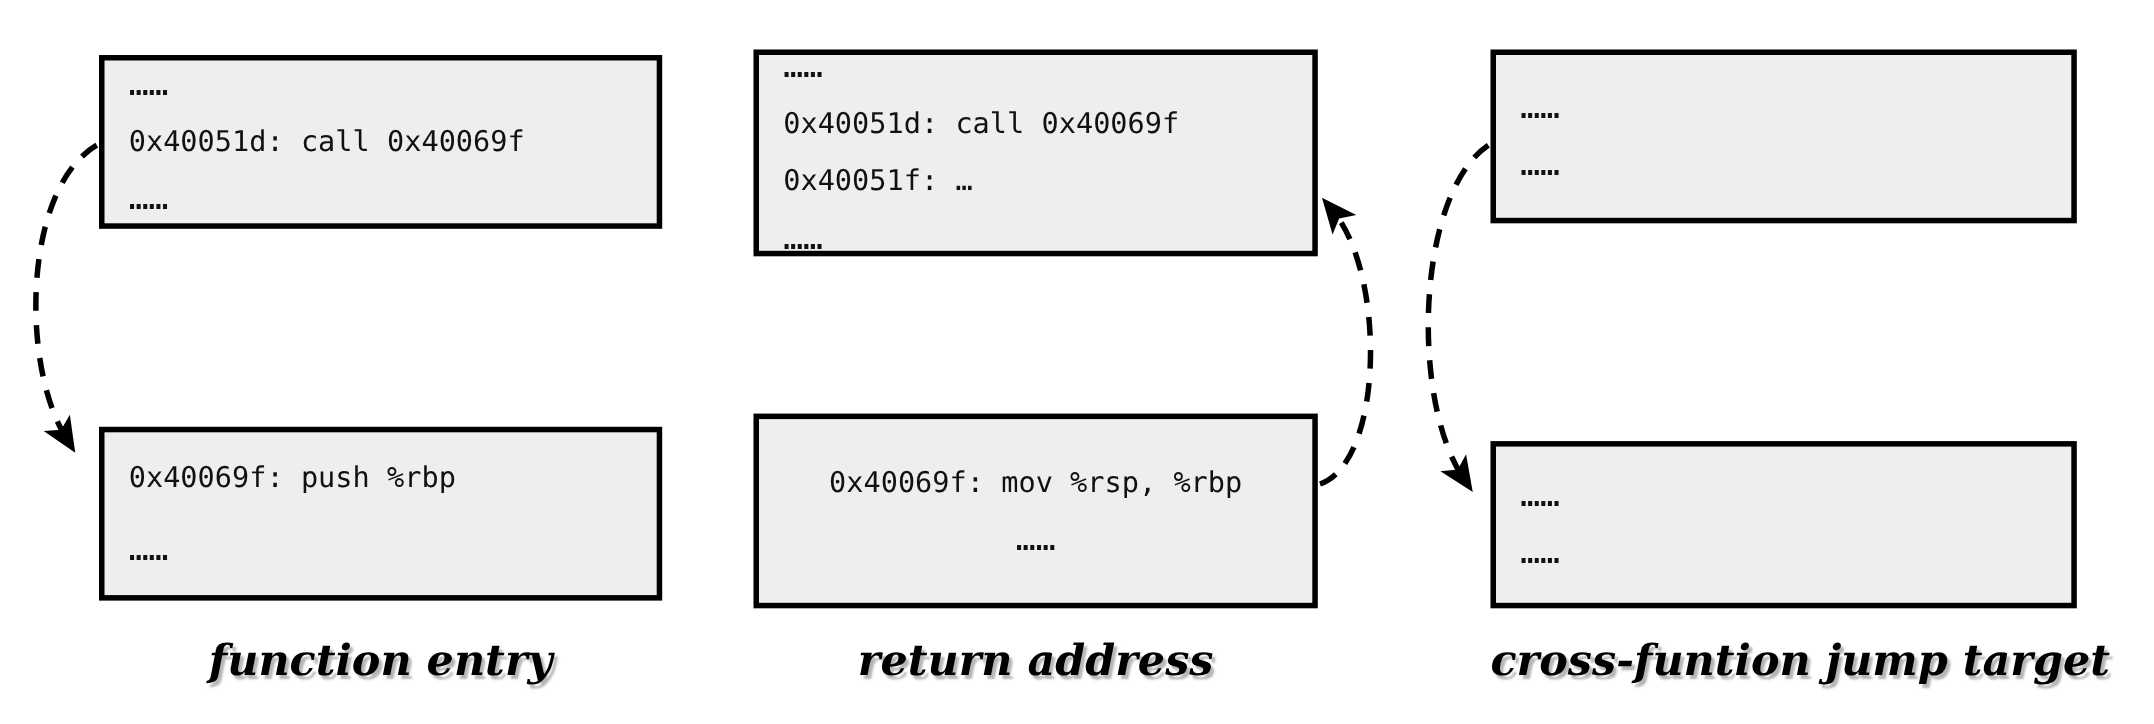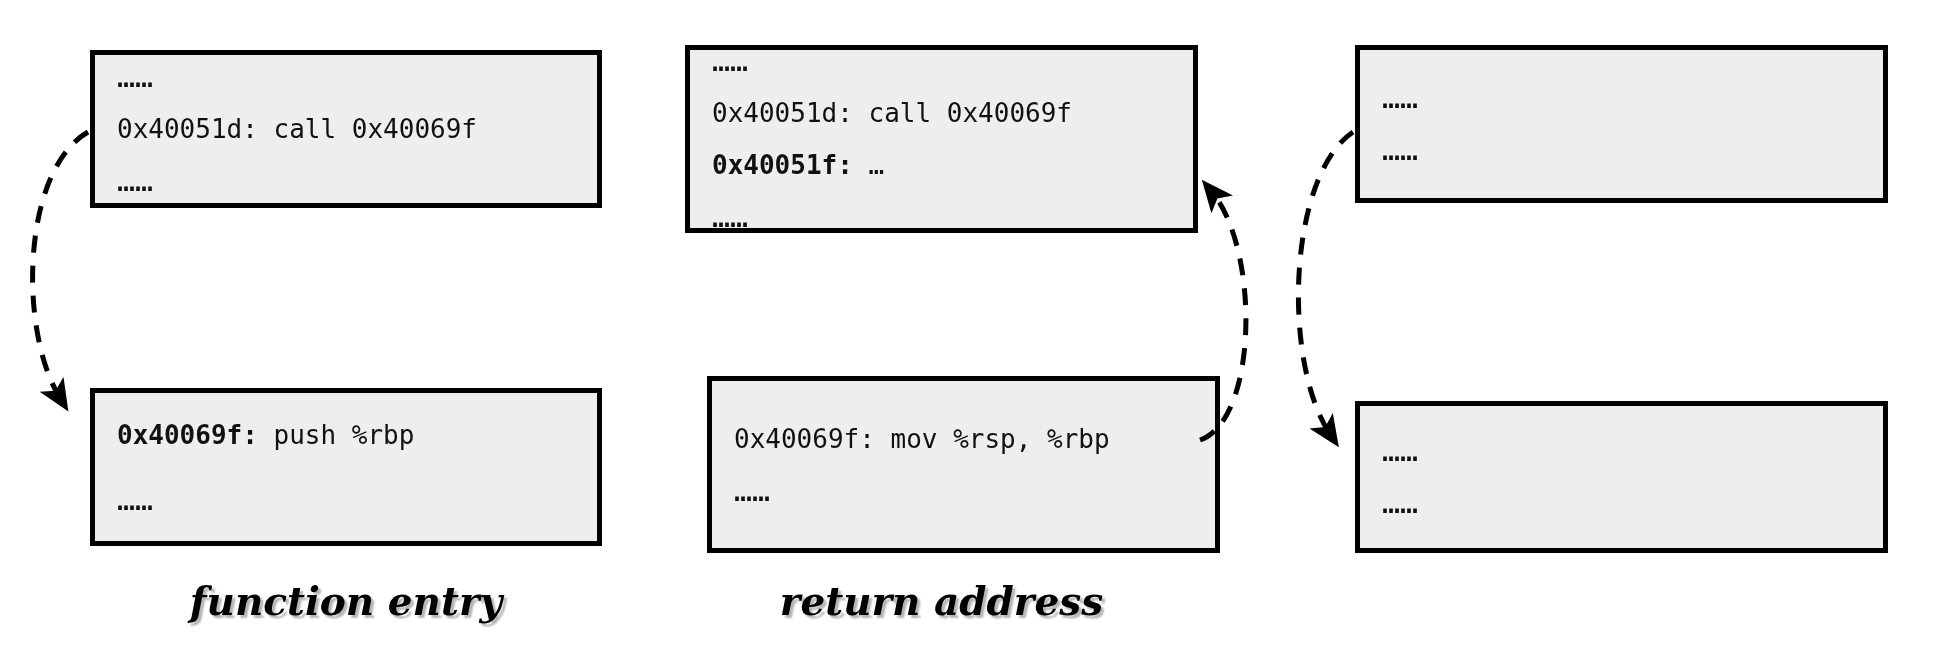--- a/index.html
+++ b/index.html
@@ -28,21 +28,21 @@
     padding: 0 22px;
   }
   .code-line {
     font-family: "DejaVu Sans Mono", "Liberation Mono", monospace;
     font-size: 26px;
     line-height: 52px;
     color: #111111;
     white-space: pre;
     letter-spacing: 0px;
   }
-  .code-line .b { font-weight: bold; }
+  .code-line .b { font-weight: normal; }
   .code-line.dots {
     font-size: 30px;
     line-height: 52px;
   }
 
   
   #arrows {
     position: absolute;
     left: 0;
     top: 0;
@@ -80,21 +80,21 @@
     <div class="code-line dots">……</div>
   </div>
 
   <div class="code-box" id="box-c2-top" style="left:685px; top:45px; width:513px; height:188px;">
     <div class="code-line dots">……</div>
     <div class="code-line">0x40051d: call 0x40069f</div>
     <div class="code-line"><span class="b">0x40051f:</span><span> …</span></div>
     <div class="code-line dots">……</div>
   </div>
 
-  <div class="code-box" id="box-c2-bot" style="left:707px; top:376px; width:513px; height:177px;">
+  <div class="code-box" id="box-c2-bot" style="left:685px; top:376px; width:513px; height:177px;align-items:center;">
     <div class="code-line">0x40069f: mov %rsp, %rbp</div>
     <div class="code-line dots">……</div>
   </div>
 
   <div class="code-box" id="box-c3-top" style="left:1355px; top:45px; width:533px; height:158px;">
     <div class="code-line dots">……</div>
     <div class="code-line dots">……</div>
   </div>
 
   <div class="code-box" id="box-c3-bot" style="left:1355px; top:401px; width:533px; height:152px;">
@@ -113,14 +113,15 @@
 
     <path d="M 1200,440 C 1258,420 1260,250 1212,192" fill="none" stroke="#000000" stroke-width="5" stroke-dasharray="17,13" marker-end="url(#ah)"></path>
 
     <path d="M 1353,132 C 1288,176 1282,362 1330,434" fill="none" stroke="#000000" stroke-width="5" stroke-dasharray="17,13" marker-end="url(#ah)"></path>
   </svg>
 
   <div class="caption" style="left:90px; top:578px; width:512px;">function entry</div>
 
   <div class="caption" style="left:685px; top:578px; width:513px;">return address</div>
 
+  <div class="caption" style="left:1355px; top:578px; width:533px;">cross-funtion jump target</div>
 
 </div>
 
 </body></html>

